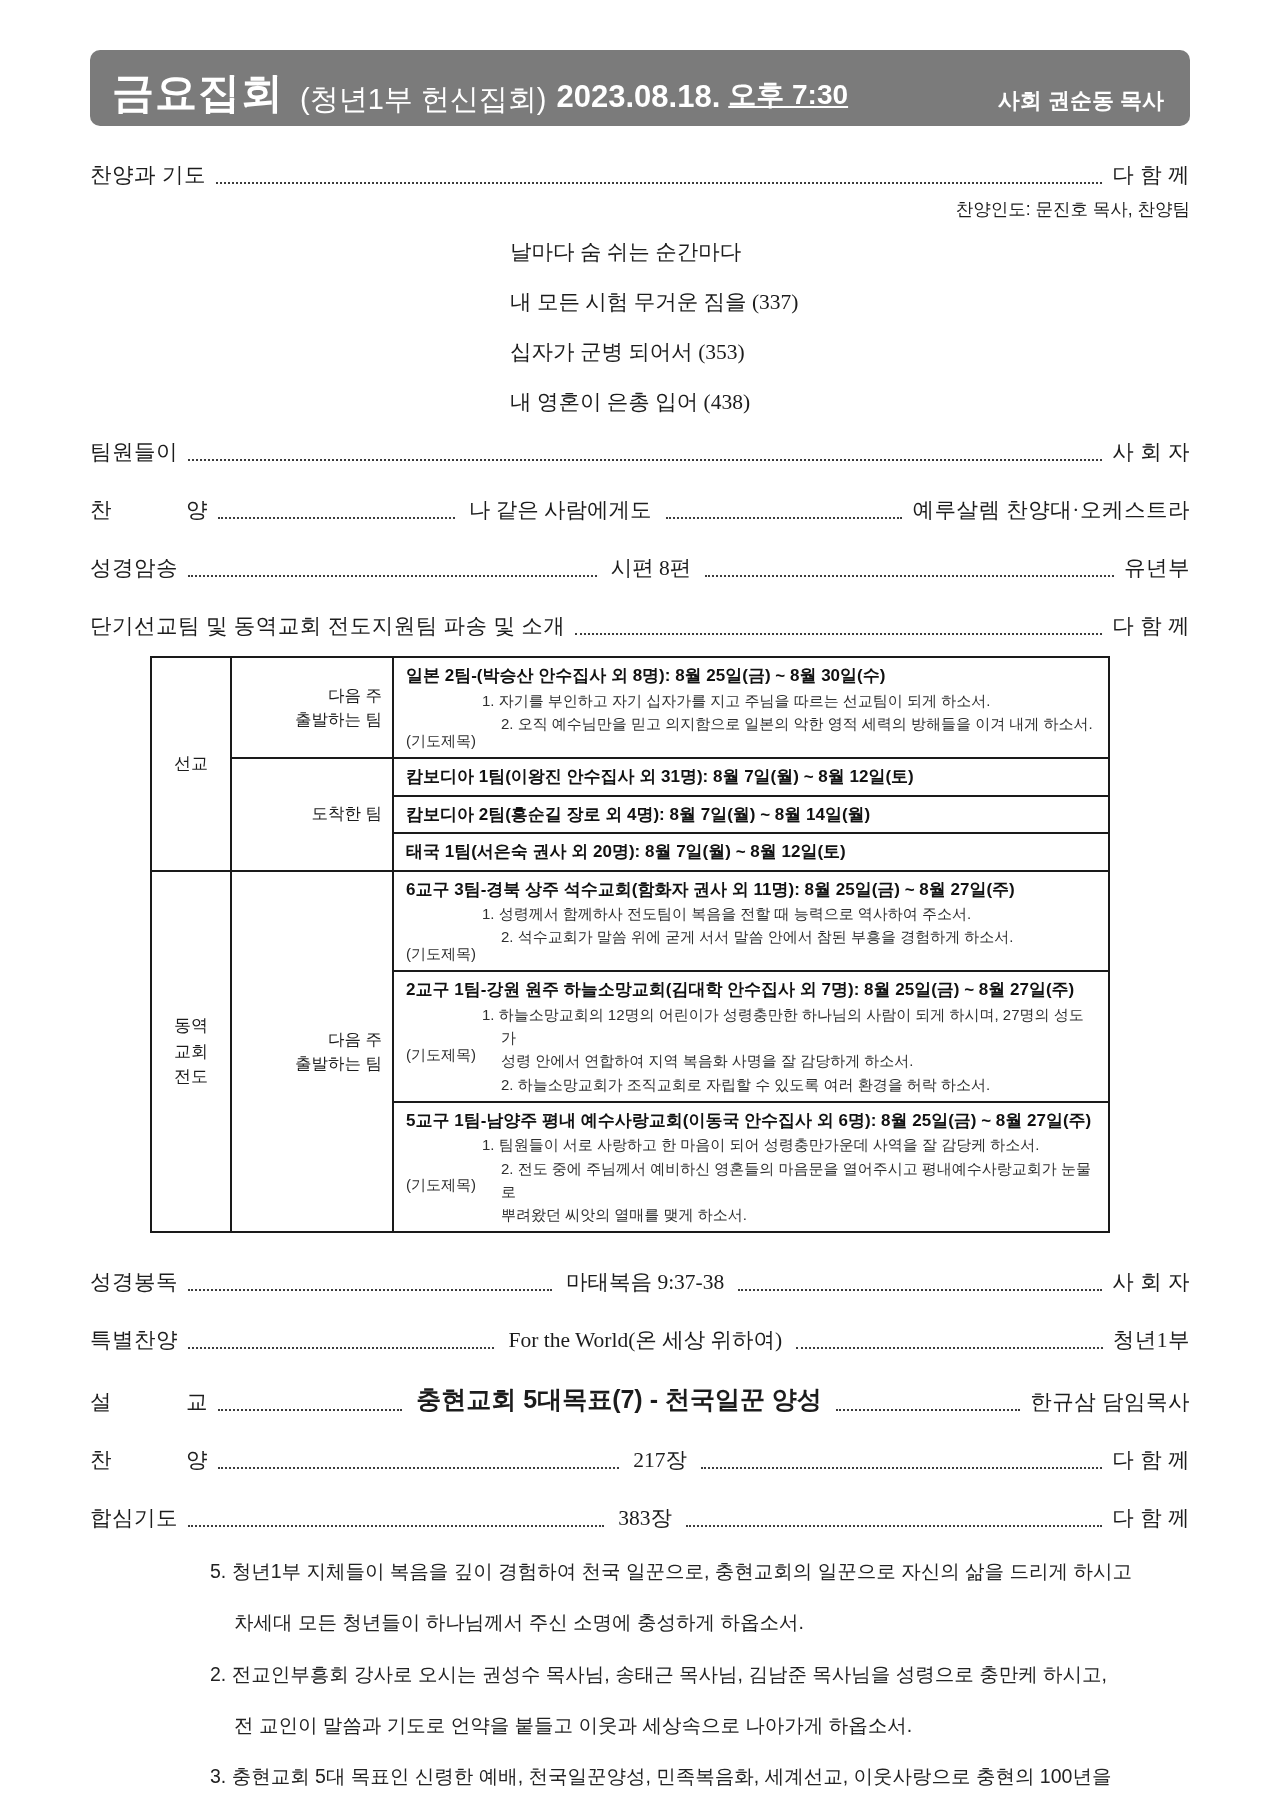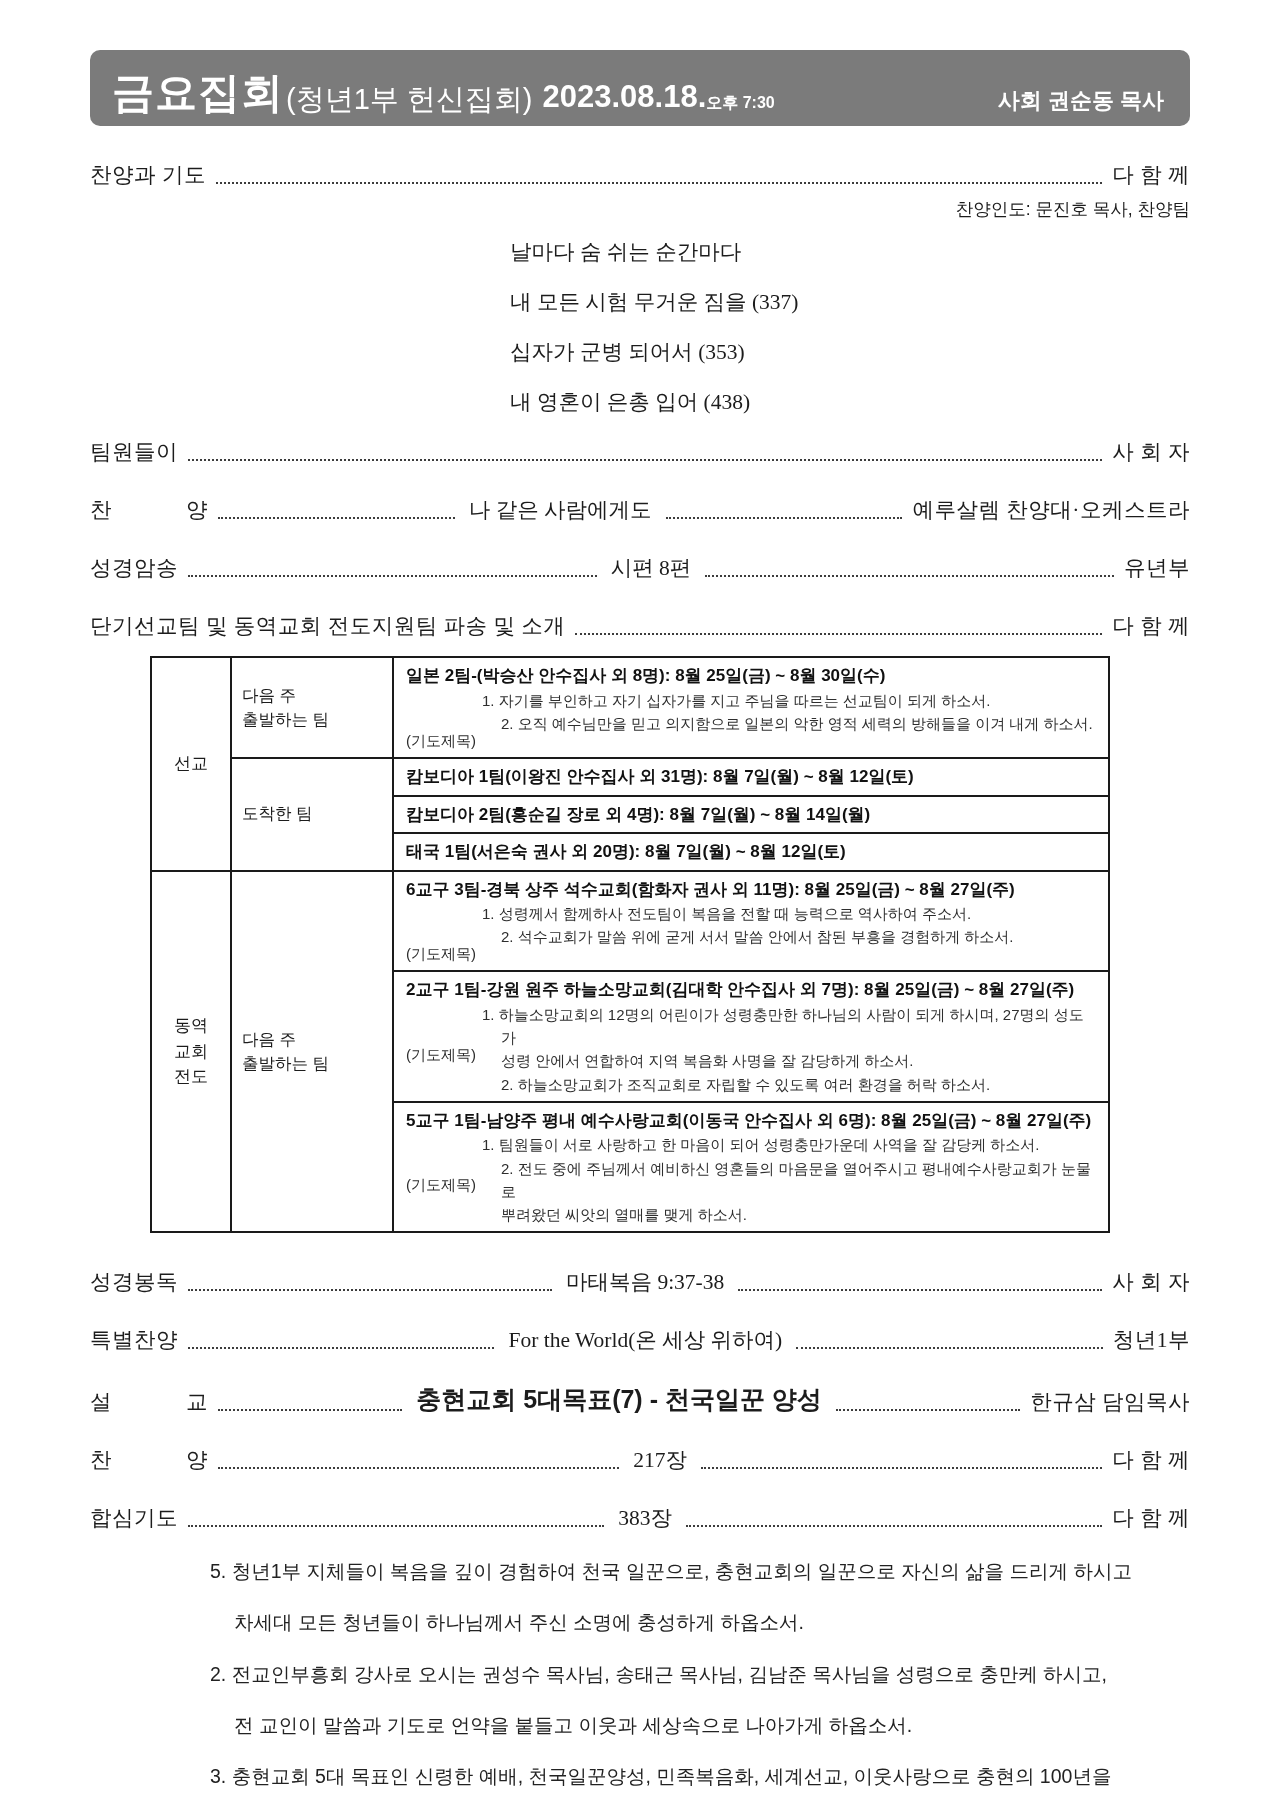--- a/index.html
+++ b/index.html
@@ -5,23 +5,23 @@
   html,body{margin:0;padding:0;background:#ffffff;}
   body{width:1280px;height:1810px;overflow:hidden;color:#1c1c1c;
        font-family:"Liberation Serif", serif;}
   .page{box-sizing:border-box;width:1280px;height:1810px;padding:50px 90px 0 90px;}
 
   
   .header-bar{box-sizing:border-box;height:76px;background:#7b7b7b;border-radius:10px;
               display:flex;align-items:flex-end;padding:0 26px 12px 22px;color:#ffffff;
               font-family:"Liberation Sans", sans-serif;}
   .h-title{font-size:42px;font-weight:bold;letter-spacing:1px;line-height:1;}
-  .h-sub{font-size:29px;font-weight:500;line-height:1.05;margin-left:2px;}
+  .h-sub{font-size:29px;font-weight:500;line-height:1.05;margin-left:16px;}
   .h-date{font-size:31px;font-weight:bold;margin-left:10px;line-height:1.1;}
-  .h-time{font-size:16px;font-weight:bold;line-height:1.4;}
+  .h-time{font-size:28px;font-weight:bold;margin-left:8px;line-height:1.4;text-decoration:underline;}
   .h-mod{font-size:22px;font-weight:600;margin-left:auto;line-height:1.2;}
 
   
   .svc-row{display:flex;align-items:flex-end;font-size:21.5px;margin-top:29px;}
   .svc-label{white-space:pre;letter-spacing:0.5px;}
   .svc-label.spread{display:inline-block;width:118px;text-align:justify;text-align-last:justify;}
   .svc-center{white-space:pre;padding:0 4px;}
   .svc-right{white-space:pre;letter-spacing:0.5px;text-align:center;}
   .dots{flex:1;height:20px;position:relative;min-width:26px;margin:0 6px;}
   .dots::after{content:"";position:absolute;left:4px;right:4px;bottom:5px;
@@ -30,21 +30,21 @@
              font-family:"Liberation Sans", sans-serif;}
   .songs{margin:16px 0 4px 420px;}
   .song-line{font-size:21.5px;line-height:1.4;margin-bottom:20px;white-space:pre;}
   .sermon-center{font-weight:bold;font-size:25px;font-family:"Liberation Sans", sans-serif;}
 
   
   .mission-table{border-collapse:collapse;margin:16px 0 0 60px;width:960px;
                  font-family:"Liberation Sans", sans-serif;}
   .mission-table td{border:2px solid #1a1a1a;vertical-align:middle;padding:4px 10px;}
   td.grp{width:58px;text-align:center;font-size:17px;line-height:1.5;white-space:pre-line;}
-  td.sec{width:140px;text-align:left;font-size:16.5px;line-height:1.45;white-space:pre-line;}
+  td.sec{width:140px;text-align:right;font-size:16.5px;line-height:1.45;white-space:pre-line;}
   td.cnt{padding:5px 12px;}
   .mt-title{font-weight:bold;font-size:17px;line-height:1.5;color:#111;white-space:pre;}
   .mt-prayer{display:flex;font-size:15px;line-height:1.55;color:#2e2e2e;}
   .mt-prayer-label{flex:none;margin-right:6px;white-space:pre;margin-top:40px;}
   .mt-prayer-lines{white-space:pre-line;padding-left:19px;text-indent:-19px;}
 
   
   .u-prayers{margin:14px 0 0 120px;font-family:"Liberation Sans", sans-serif;
              font-size:19.5px;font-weight:500;color:#222;}
   .u-prayer-item{white-space:pre-line;line-height:2.62;padding-left:24px;text-indent:-24px;}

